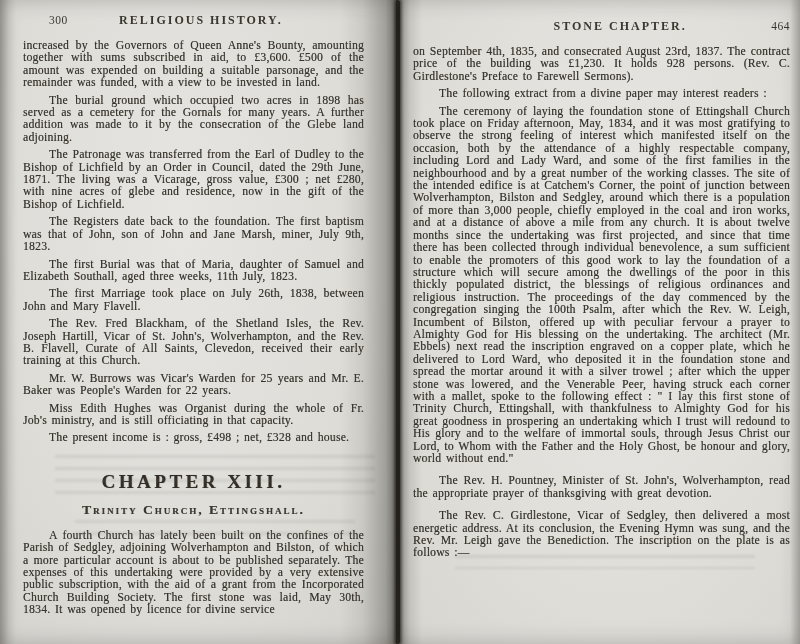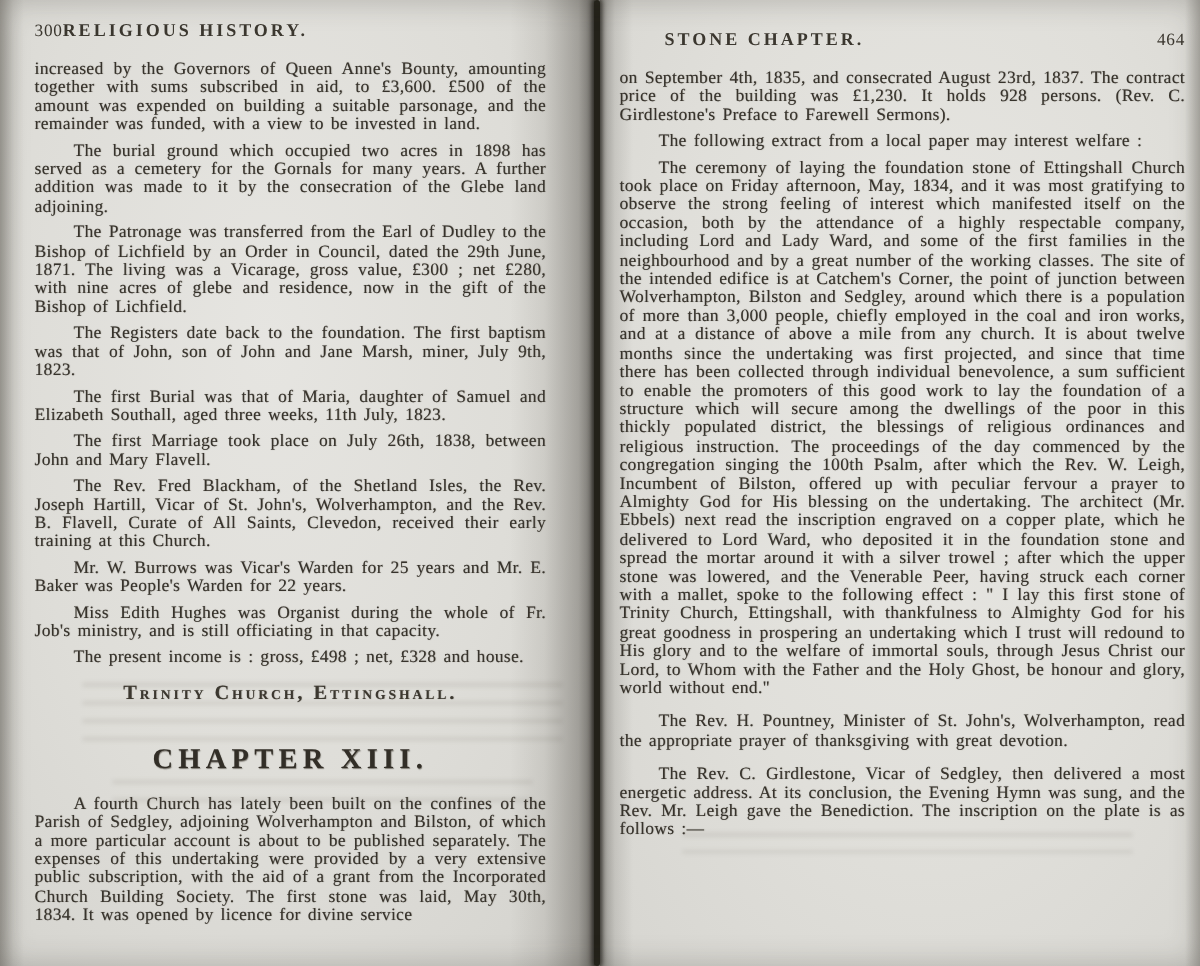--- a/index.html
+++ b/index.html
@@ -23,23 +23,24 @@
   #right-page{
     left:398px;width:402px;
     padding:19px 10px 0 15px;
     background:radial-gradient(ellipse at 55% 40%, #e8e7e3 0%, #e0dfda 55%, #d6d5d0 100%);
   }
   .page-head{
     display:flex;align-items:baseline;
     font-weight:bold;font-size:12px;letter-spacing:2px;
     color:#3b372f;
     margin-bottom:12px;
+    margin-left:26px;
   }
   .page-head .pageno{letter-spacing:0.5px;font-weight:normal;font-size:11.5px;}
-  .page-head .head-title{flex:1;}
+  .page-head .head-title{flex:1;text-align:center;}
   .page-head .head-spacer{width:30px;}
   .body-par{
     margin:0 0 5px 0;
     font-size:11.6px;line-height:12.4px;
     text-align:justify;
     text-indent:26px;
     letter-spacing:0.25px;word-spacing:1.5px;
     text-shadow:0.3px 0.3px 0.6px rgba(62,56,46,0.55);
   }
   .noindent{text-indent:0;}
@@ -112,33 +113,33 @@
     <p class="body-par noindent">increased by the Governors of Queen Anne's Bounty, amounting together with sums subscribed in aid, to £3,600.  £500 of the amount was expended on building a suitable parsonage, and the remainder was funded, with a view to be invested in land.</p>
     <p class="body-par">The burial ground which occupied two acres in 1898 has served as a cemetery for the Gornals for many years.  A further addition was made to it by the consecration of the Glebe land adjoining.</p>
     <p class="body-par">The Patronage was transferred from the Earl of Dudley to the Bishop of Lichfield by an Order in Council, dated the 29th June, 1871.  The living was a Vicarage, gross value, £300 ; net £280, with nine acres of glebe and residence, now in the gift of the Bishop of Lichfield.</p>
     <p class="body-par">The Registers date back to the foundation.  The first baptism was that of John, son of John and Jane Marsh, miner, July 9th, 1823.</p>
     <p class="body-par">The first Burial was that of Maria, daughter of Samuel and Elizabeth Southall, aged three weeks, 11th July, 1823.</p>
     <p class="body-par">The first Marriage took place on July 26th, 1838, between John and Mary Flavell.</p>
     <p class="body-par">The Rev. Fred Blackham, of the Shetland Isles, the Rev. Joseph Hartill, Vicar of St. John's, Wolverhampton, and the Rev. B. Flavell, Curate of All Saints, Clevedon, received their early training at this Church.</p>
     <p class="body-par">Mr. W. Burrows was Vicar's Warden for 25 years and Mr. E. Baker was People's Warden for 22 years.</p>
     <p class="body-par">Miss Edith Hughes was Organist during the whole of Fr. Job's ministry, and is still officiating in that capacity.</p>
     <p class="body-par">The present income is : gross, £498 ; net, £328 and house.</p>
+    <div id="chapter-heading">CHAPTER XIII.</div>
     <div id="chapter-subheading">Trinity Church, Ettingshall.</div>
-    <div id="chapter-heading">CHAPTER XIII.</div>
     <p id="chapter-opening" class="body-par">A fourth Church has lately been built on the confines of the Parish of Sedgley, adjoining Wolverhampton and Bilston, of which a more particular account is about to be published separately.  The expenses of this undertaking were provided by a very extensive public subscription, with the aid of a grant from the Incorporated Church Building Society.  The first stone was laid, May 30th, 1834.  It was opened by licence for divine service</p>
   </div>
 
   <div id="right-page" class="page">
     <div class="page-head">
       <span class="head-spacer"></span>
       <span class="head-title">STONE CHAPTER.</span>
       <span class="pageno">464</span>
     </div>
     <p class="body-par noindent">on September 4th, 1835, and consecrated August 23rd, 1837. The contract price of the building was £1,230.  It holds 928 persons.    (Rev. C. Girdlestone's Preface to Farewell Sermons).</p>
-    <p class="body-par">The following extract from a local paper may interest welfare :</p>
+    <p class="body-par">The following extract from a divine paper may interest readers :</p>
     <p class="body-par gap-lg">The ceremony of laying the foundation stone of Ettingshall Church took place on Friday afternoon, May, 1834, and it was most gratifying to observe the strong feeling of interest which manifested itself on the occasion, both by the attendance of a highly respectable company, including Lord and Lady Ward, and some of the first families in the neighbourhood and by a great number of the working classes.  The site of the intended edifice is at Catchem's Corner, the point of junction between Wolverhampton, Bilston and Sedgley, around which there is a population of more than 3,000 people, chiefly employed in the coal and iron works, and at a distance of above a mile from any church.  It is about twelve months since the undertaking was first projected, and since that time there has been collected through individual benevolence, a sum sufficient to enable the promoters of this good work to lay the foundation of a structure which will secure among the dwellings of the poor in this thickly populated district, the blessings of religious ordinances and religious instruction. The proceedings of the day commenced by the congregation singing the 100th Psalm, after which the Rev. W. Leigh, Incumbent of Bilston, offered up with peculiar fervour a prayer to Almighty God for His blessing on the undertaking.  The architect (Mr. Ebbels) next read the inscription engraved on a copper plate, which he delivered to Lord Ward, who deposited it in the foundation stone and spread the mortar around it with a silver trowel ; after which the upper stone was lowered, and the Venerable Peer, having struck each corner with a mallet, spoke to the following effect : " I lay this first stone of Trinity Church, Ettingshall, with thankfulness to Almighty God for his great goodness in prospering an undertaking which I trust will redound to His glory and to the welfare of immortal souls, through Jesus Christ our Lord, to Whom with the Father and the Holy Ghost, be honour and glory, world without end."</p>
     <p class="body-par gap-lg">The Rev. H. Pountney, Minister of St. John's, Wolverhampton, read the appropriate prayer of thanksgiving with great devotion.</p>
     <p class="body-par">The Rev. C. Girdlestone, Vicar of Sedgley, then delivered a most energetic address.  At its conclusion, the Evening Hymn was sung, and the Rev. Mr. Leigh gave the Benediction.  The inscription on the plate is as follows :—</p>
   </div>
 
   <div id="ghost-left-a" class="overlay ghost"></div>
   <div id="ghost-left-b" class="overlay ghost"></div>
   <div id="ghost-right-a" class="overlay ghost"></div>
   <div id="left-edge-shadow" class="overlay"></div>
   <div id="gutter-shadow-left" class="overlay"></div>

